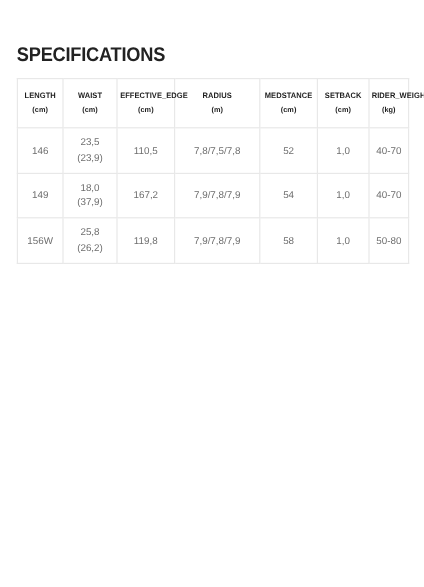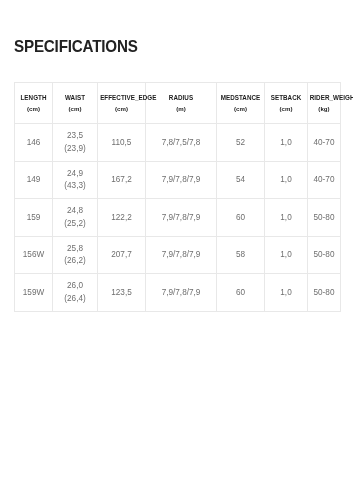--- a/index.html
+++ b/index.html
@@ -30,21 +30,21 @@
     letter-spacing: -0.2px;
     color: #222222;
     line-height: 20px;
     transform: scaleX(0.92);
     transform-origin: left center;
     white-space: nowrap;
   }
   .spec-table-wrap {
     position: absolute;
     left: 14px;
-    top: 82px;
+    top: 65px;
     width: 326px;
   }
   table.spec-table {
     border-collapse: collapse;
     width: 326px;
     table-layout: fixed;
     border: 1px solid #e3e3e3;
   }
   table.spec-table th,
   table.spec-table td {
@@ -156,62 +156,38 @@
           </td>
           <td>110,5</td>
           <td>7,8/7,5/7,8</td>
           <td>52</td>
           <td>1,0</td>
           <td>40-70</td>
         </tr>
         <tr>
           <td>149</td>
           <td>
-            <span class="cell-main">24,9</span>
-            <span class="cell-sub">(43,3)</span>
+            <span class="cell-main">18,0</span>
+            <span class="cell-sub">(37,9)</span>
           </td>
           <td>167,2</td>
           <td>7,9/7,8/7,9</td>
           <td>54</td>
           <td>1,0</td>
           <td>40-70</td>
         </tr>
         <tr>
-          <td>159</td>
-          <td>
-            <span class="cell-main">24,8</span>
-            <span class="cell-sub">(25,2)</span>
-          </td>
-          <td>122,2</td>
-          <td>7,9/7,8/7,9</td>
-          <td>60</td>
-          <td>1,0</td>
-          <td>50-80</td>
-        </tr>
-        <tr>
           <td>156W</td>
           <td>
             <span class="cell-main">25,8</span>
             <span class="cell-sub">(26,2)</span>
           </td>
-          <td>207,7</td>
+          <td>119,8</td>
           <td>7,9/7,8/7,9</td>
           <td>58</td>
-          <td>1,0</td>
-          <td>50-80</td>
-        </tr>
-        <tr>
-          <td>159W</td>
-          <td>
-            <span class="cell-main">26,0</span>
-            <span class="cell-sub">(26,4)</span>
-          </td>
-          <td>123,5</td>
-          <td>7,9/7,8/7,9</td>
-          <td>60</td>
           <td>1,0</td>
           <td>50-80</td>
         </tr>
       </tbody>
     </table>
   </div>
 
 </div>
 
 </body></html>

